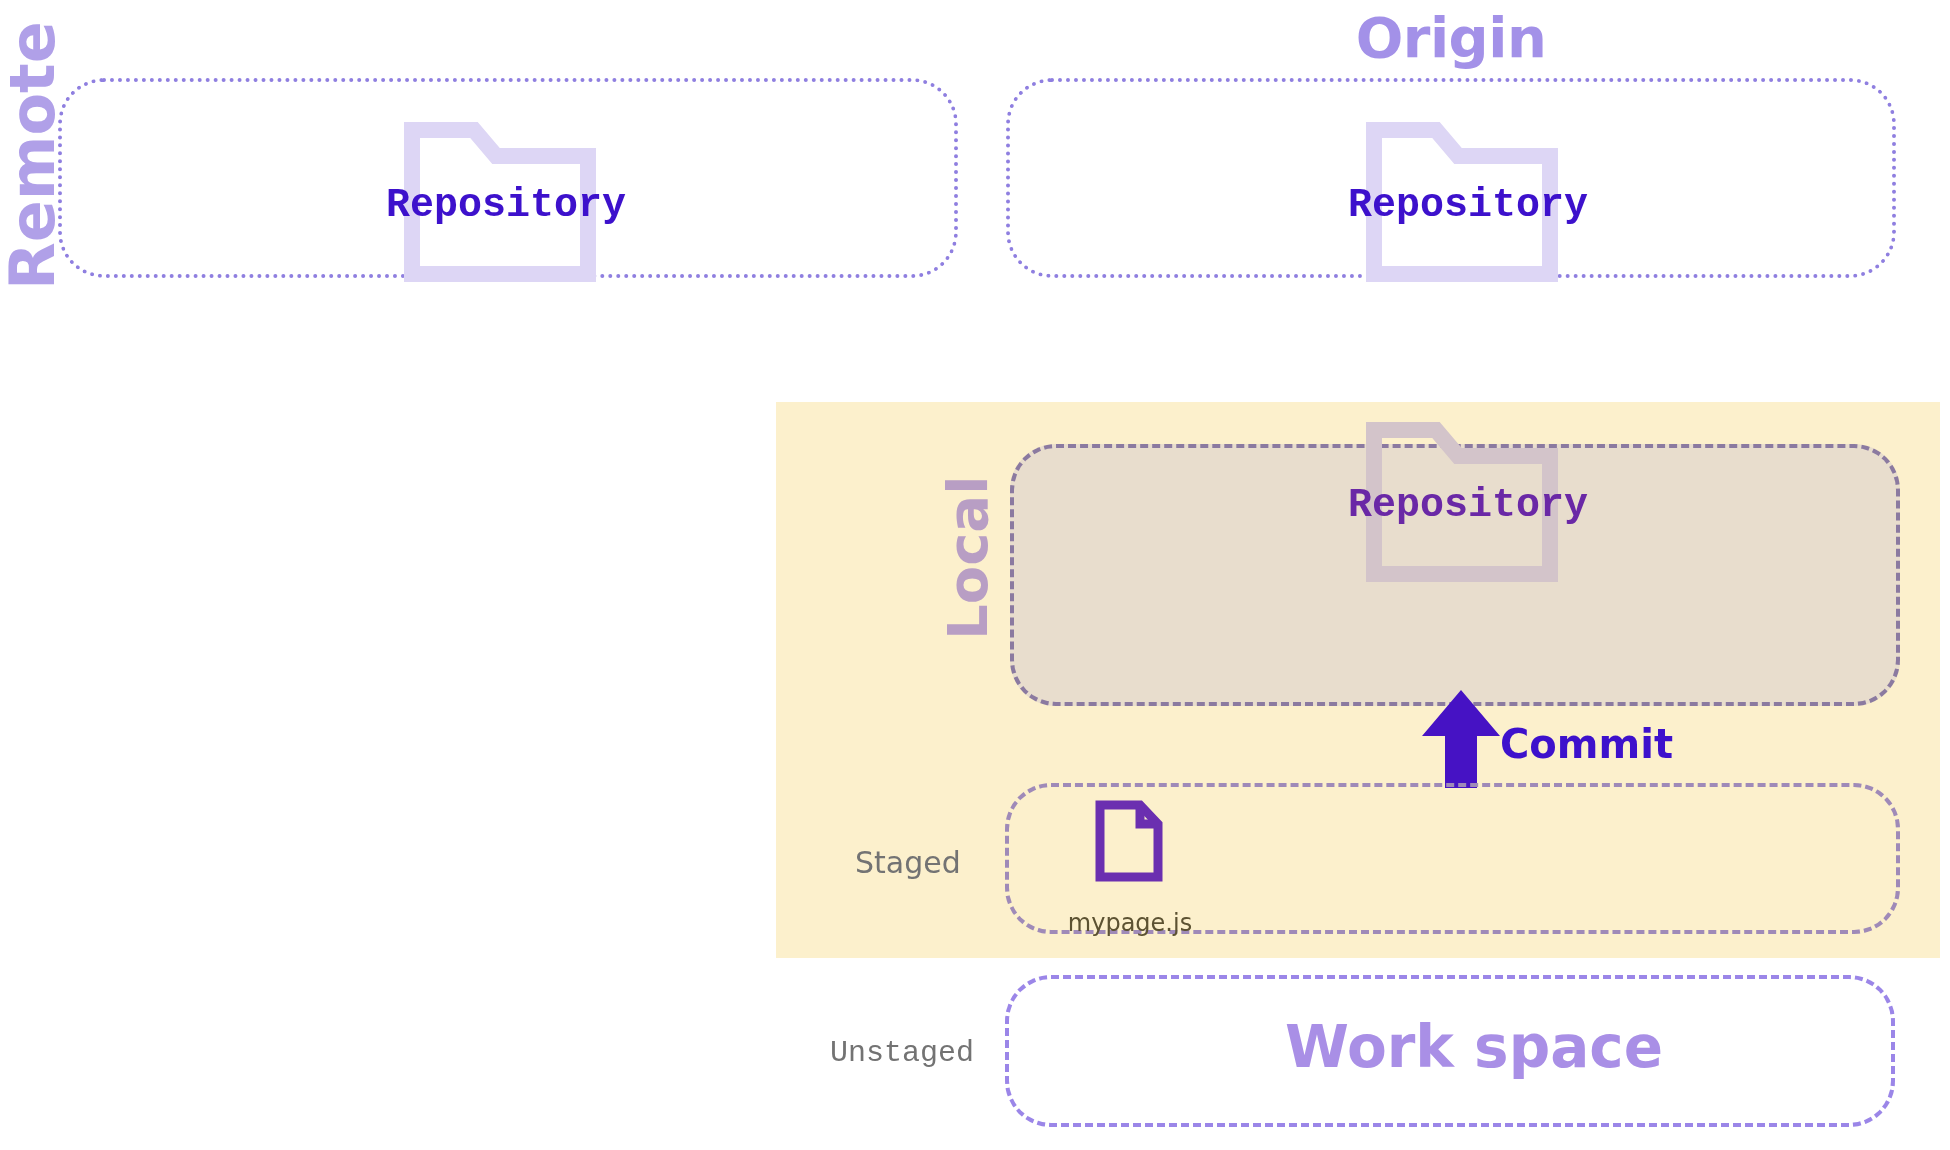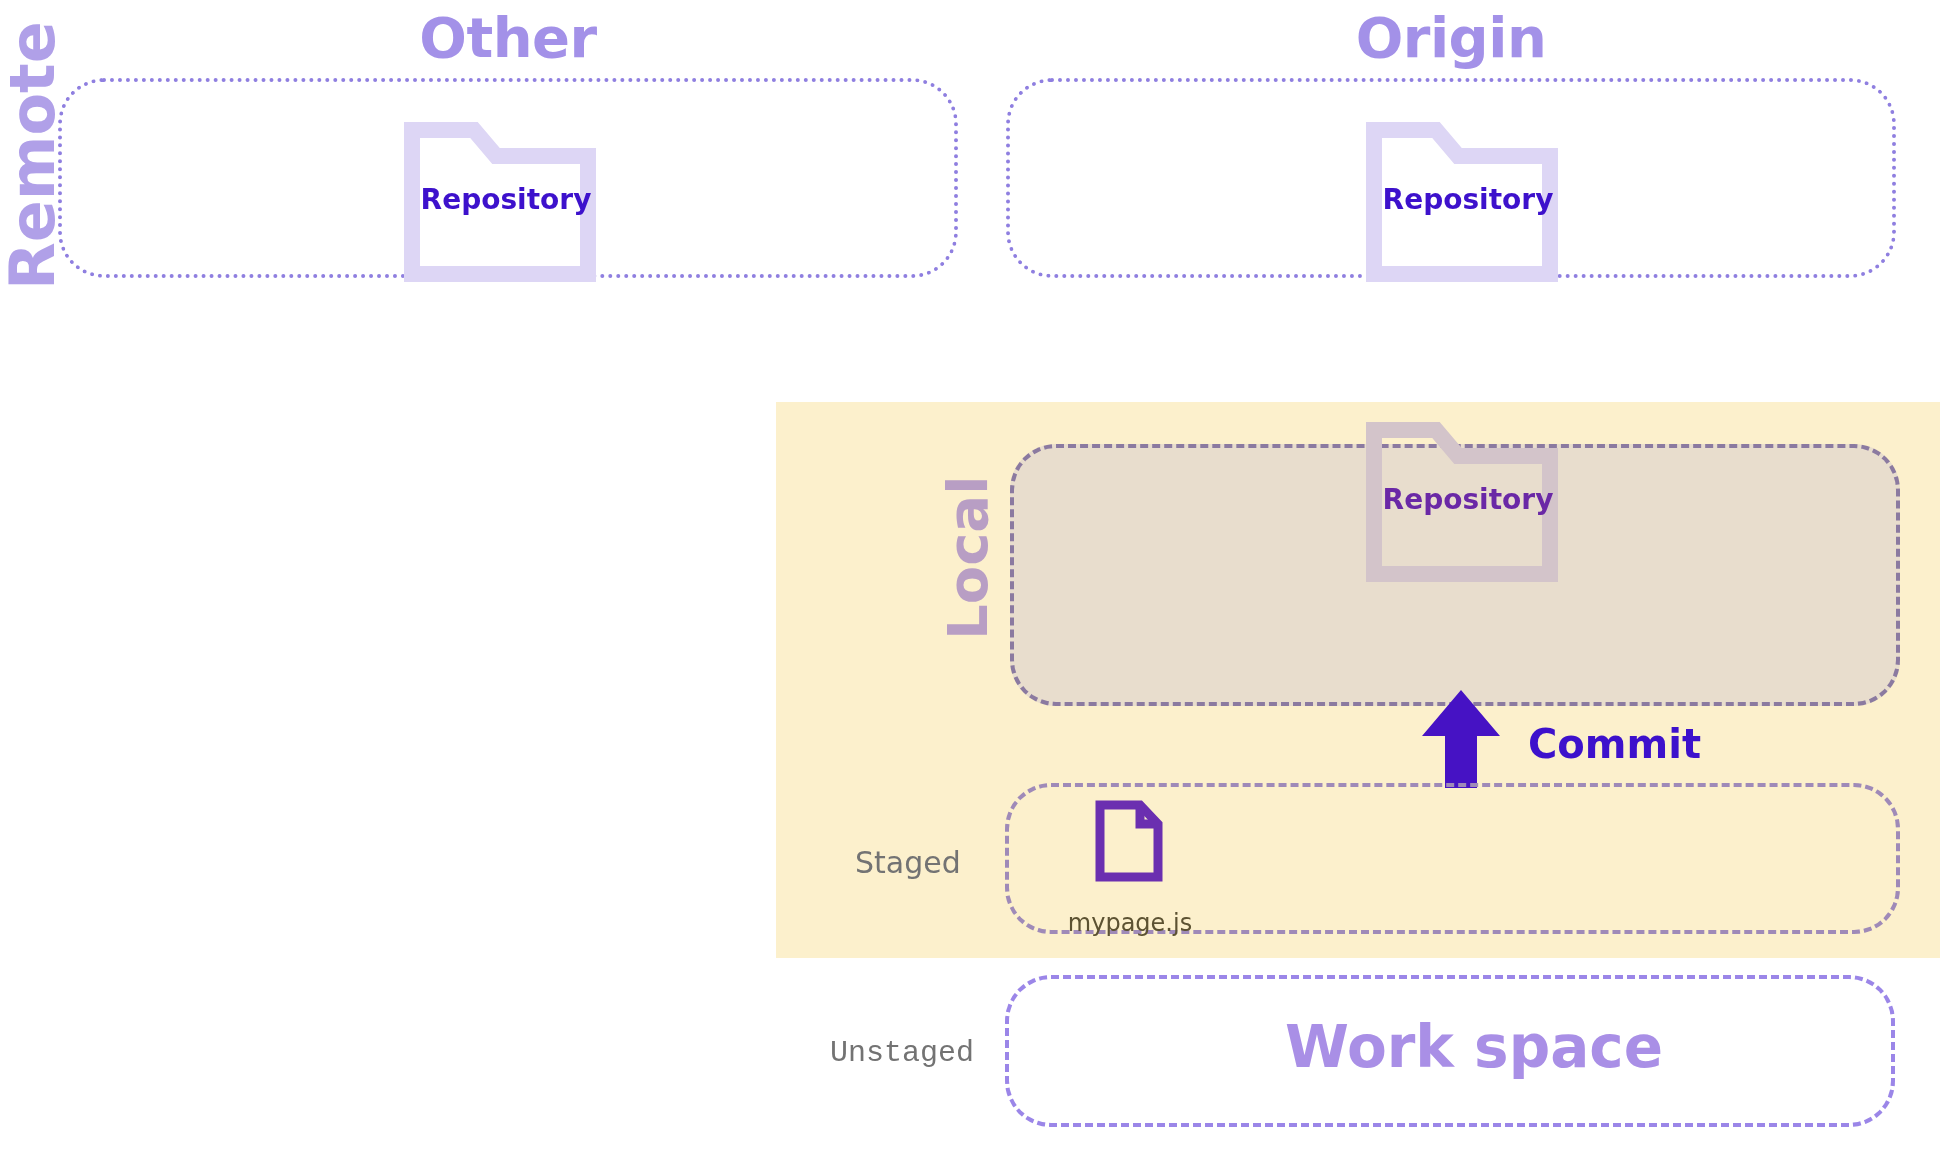--- a/index.html
+++ b/index.html
@@ -59,24 +59,25 @@
   }
 
   
   .folder {
     position: absolute;
   }
 
   
   .repo-label {
     position: absolute;
-    font-size: 28px;
-    font-weight: bold;
-    white-space: nowrap;
-    line-height: 1;
+    font-size: 40px;
+    font-weight: bold;
+    white-space: nowrap;
+    line-height: 1;
+    font-family: Liberation Mono, monospace;
   }
   .repo-label.remote { color: #3d11cc; }
   .repo-label.local  { color: #6a28a6; }
 
   
   #local-panel {
     position: absolute;
     background: #fcf0cc;
   }
   #local-repo-box {
@@ -142,21 +143,20 @@
     border-radius: 46px;
   }
 </style>
 </head>
 <body>
 
 <div id="canvas">
 
   <div class="side-label remote" style="left: 2px; top: 290px;">Remote</div>
 
-  <div class="zone-title" style="left: 58px; top: 10px; width: 900px;">Other</div>
 
   <div class="zone zone-dotted" style="left: 58px; top: 78px; width: 900px; height: 200px;"></div>
 
   <div class="folder" style="left: 404px; top: 122px;">
     <svg width="192" height="160" viewBox="0 0 192 160" aria-hidden="true">
       <path d="M8 8 H70 L92 34 H184 V152 H8 Z" fill="none" stroke="#ddd6f5" stroke-width="16" stroke-linejoin="miter"></path>
     </svg>
   </div>
 
   <div class="repo-label remote" style="left: 386px; top: 186px; width: 240px; text-align: center;">Repository</div>
@@ -186,21 +186,21 @@
   </div>
 
   <div class="repo-label local" style="left: 1348px; top: 486px; width: 240px; text-align: center;">Repository</div>
 
   <div id="commit-arrow" style="left: 1420px; top: 690px;">
     <svg width="82" height="98" viewBox="0 0 82 98" aria-hidden="true">
       <path d="M41 0 L80 46 H57 V98 H25 V46 H2 Z" fill="#4612c4"></path>
     </svg>
   </div>
 
-  <div class="commit-label" style="left: 1500px; top: 724px; margin-left: 28px;">Commit</div>
+  <div class="commit-label" style="left: 1500px; top: 724px;">Commit</div>
 
   <div class="state-label" style="left: 855px; top: 848px;">Staged</div>
 
   <div id="staging-box" style="left: 1005px; top: 783px; width: 895px; height: 151px;"></div>
 
   <div id="file-chip" style="left: 1095px; top: 800px;">
     <svg width="68" height="82" viewBox="0 0 68 82" aria-hidden="true">
       <path d="M5 5 H45 L63 24 V77 H5 Z" fill="none" stroke="#6b2fb0" stroke-width="9" stroke-linejoin="miter"></path>
       <path d="M45 5 V24 H63" fill="none" stroke="#6b2fb0" stroke-width="9" stroke-linejoin="miter"></path>
     </svg>

